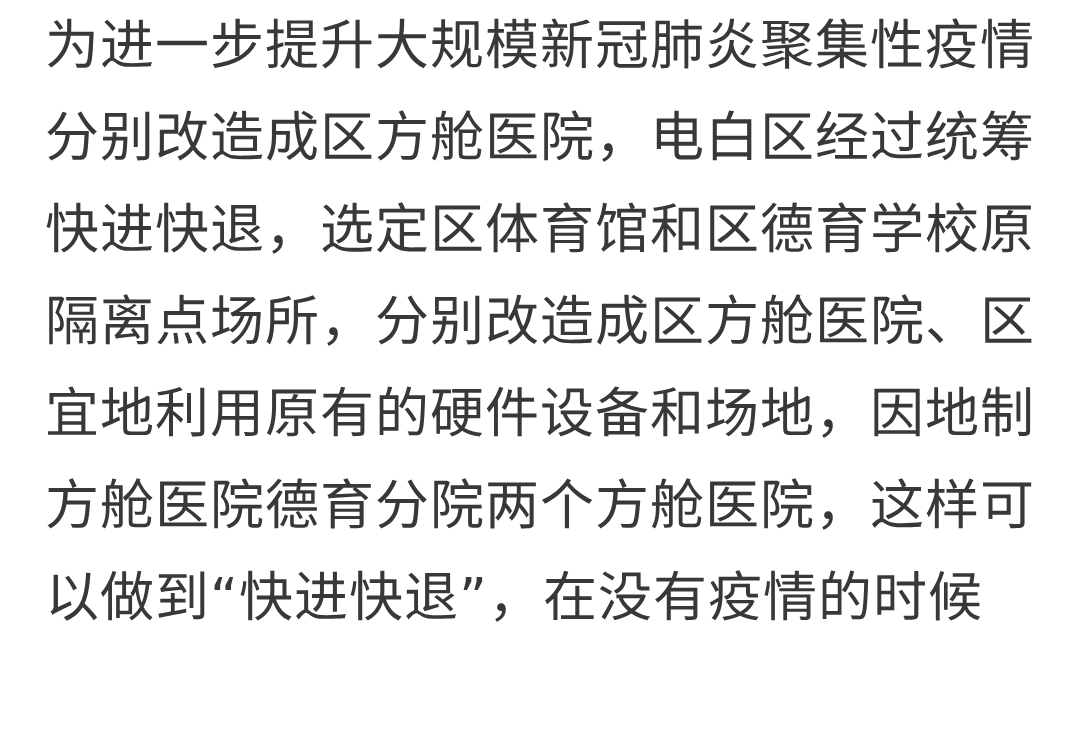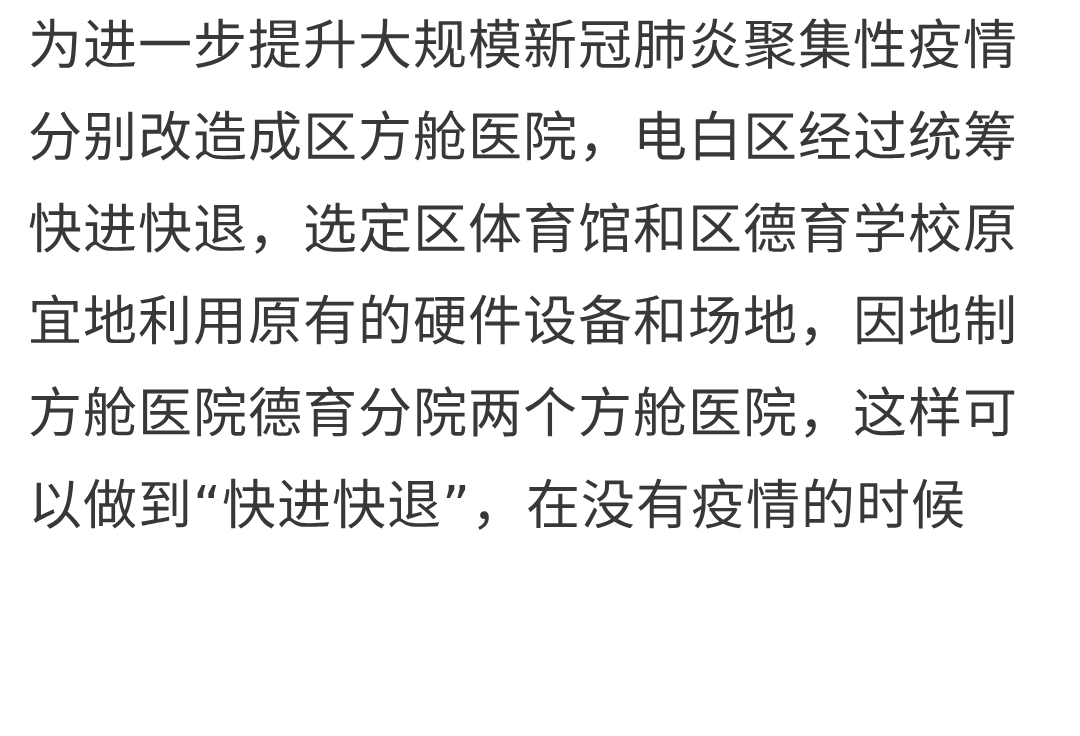--- a/index.html
+++ b/index.html
@@ -9,36 +9,37 @@
   }
   body {
     width: 1080px;
     height: 736px;
     overflow: hidden;
   }
   .article {
     box-sizing: border-box;
     width: 1080px;
     height: 736px;
-    padding: 0 28px;
+    padding: 0 45px;
     font-family: "DejaVu Sans", "Liberation Sans", sans-serif;
     font-size: 54px;
     line-height: 92px;
     letter-spacing: 1px;
     color: #383838;
     text-align: left;
   }
   .text-line {
     white-space: nowrap;
     height: 92px;
   }
 </style>
 </head>
 <body>
 
 <div class="article">
   <div class="text-line">为进一步提升大规模新冠肺炎聚集性疫情</div>
   <div class="text-line">分别改造成区方舱医院，电白区经过统筹</div>
   <div class="text-line">快进快退，选定区体育馆和区德育学校原</div>
+  <div class="text-line">隔离点场所，分别改造成区方舱医院、区</div>
   <div class="text-line">宜地利用原有的硬件设备和场地，因地制</div>
   <div class="text-line">方舱医院德育分院两个方舱医院，这样可</div>
   <div class="text-line">以做到“快进快退”，在没有疫情的时候</div>
 </div>
 
 </body></html>

